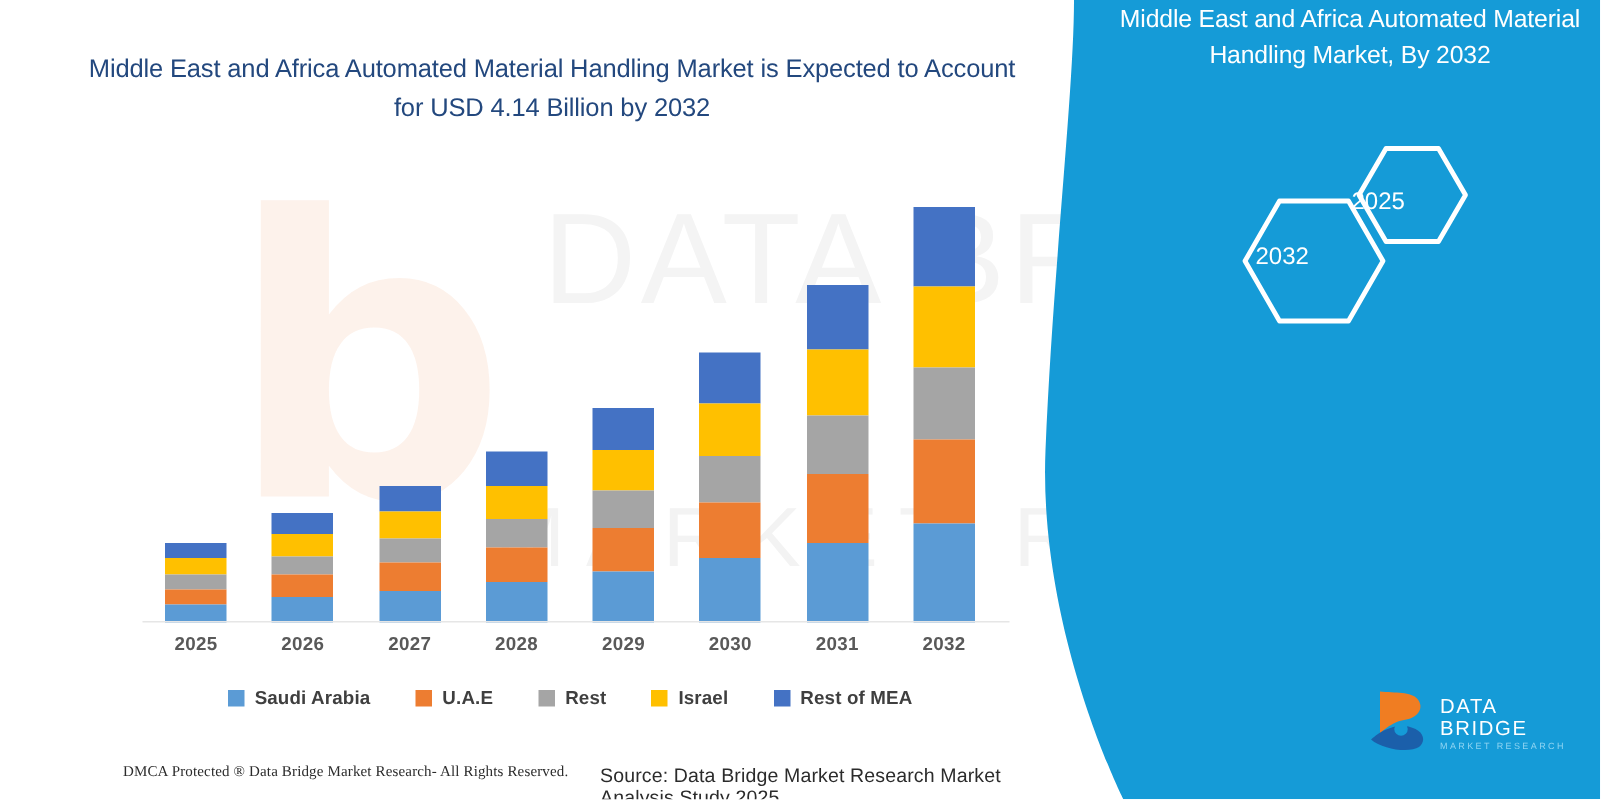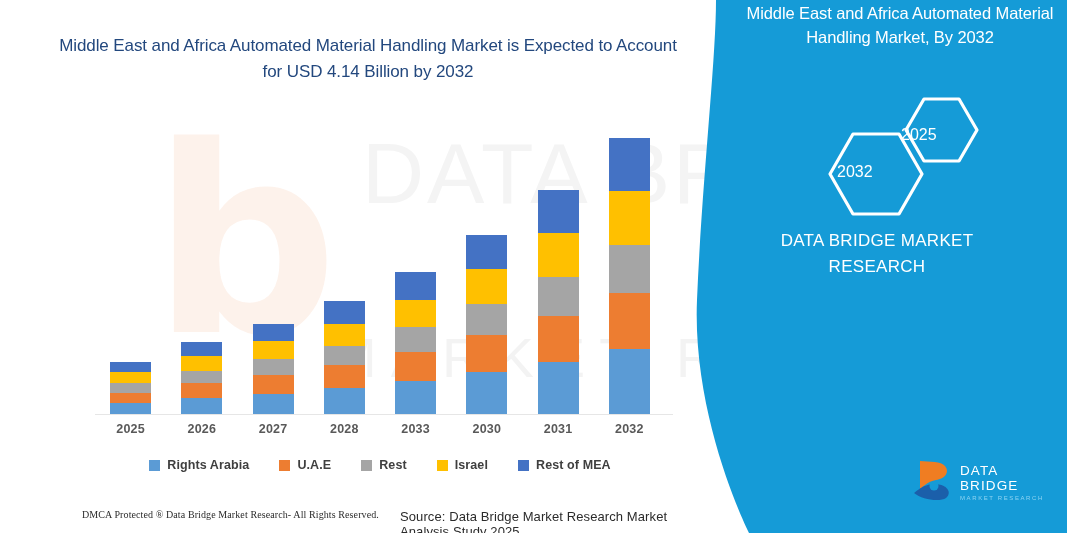--- a/index.html
+++ b/index.html
@@ -206,30 +206,30 @@
           </div>
         </div>
     </div>
     <div class="axis-line"></div>
 
     <div class="xlabels" id="xlabels">
         <div class="xlab">2025</div>
         <div class="xlab">2026</div>
         <div class="xlab">2027</div>
         <div class="xlab">2028</div>
-        <div class="xlab">2033</div>
+        <div class="xlab">2029</div>
         <div class="xlab">2030</div>
         <div class="xlab">2031</div>
         <div class="xlab">2032</div>
       </div>
 
     <div class="legend" id="legend">
         <div class="leg-item">
           <span class="leg-box" style="background: rgb(91, 155, 213);"></span>
-          <span class="leg-txt">Rights Arabia</span>
+          <span class="leg-txt">Saudi Arabia</span>
         </div>
         <div class="leg-item">
           <span class="leg-box" style="background: rgb(237, 125, 49);"></span>
           <span class="leg-txt">U.A.E</span>
         </div>
         <div class="leg-item">
           <span class="leg-box" style="background: rgb(165, 165, 165);"></span>
           <span class="leg-txt">Rest</span>
         </div>
         <div class="leg-item">
@@ -260,24 +260,20 @@
         <svg width="200" height="140" viewBox="0 0 200 140">
 
           <path d="M 117 7 L 152 7 L 170 38 L 152 69 L 117 69 L 99 38 Z" fill="none" stroke="#ffffff" stroke-width="3.2" stroke-linejoin="round"></path>
 
           <path d="M 46 42 L 92 42 L 115 82 L 92 122 L 46 122 L 23 82 Z" fill="none" stroke="#ffffff" stroke-width="3.2" stroke-linejoin="round"></path>
         </svg>
       </div>
       <div class="hex-label y2032">2032</div>
       <div class="hex-label y2025">2025</div>
 
-      <div class="brand-name">
-        <div>DATA BRIDGE MARKET</div>
-        <div>RESEARCH</div>
-      </div>
     </div>
   </div>
 
   <div class="logo">
     <svg width="46" height="42" viewBox="0 0 46 42">
       <path d="M8 2 L8 30 C8 30 16 22 24 21 C33 20 38 13 33 7 C29 2 18 3 8 2 Z" fill="#F07D22"></path>
       <path d="M2 34 C2 34 12 24 24 25 C36 26 40 34 34 39 C28 43 10 41 2 34 Z" fill="#1B5FAA"></path>
       <circle cx="22" cy="27" r="4.5" fill="#159BD7"></circle>
     </svg>
     <div class="logo-text">

